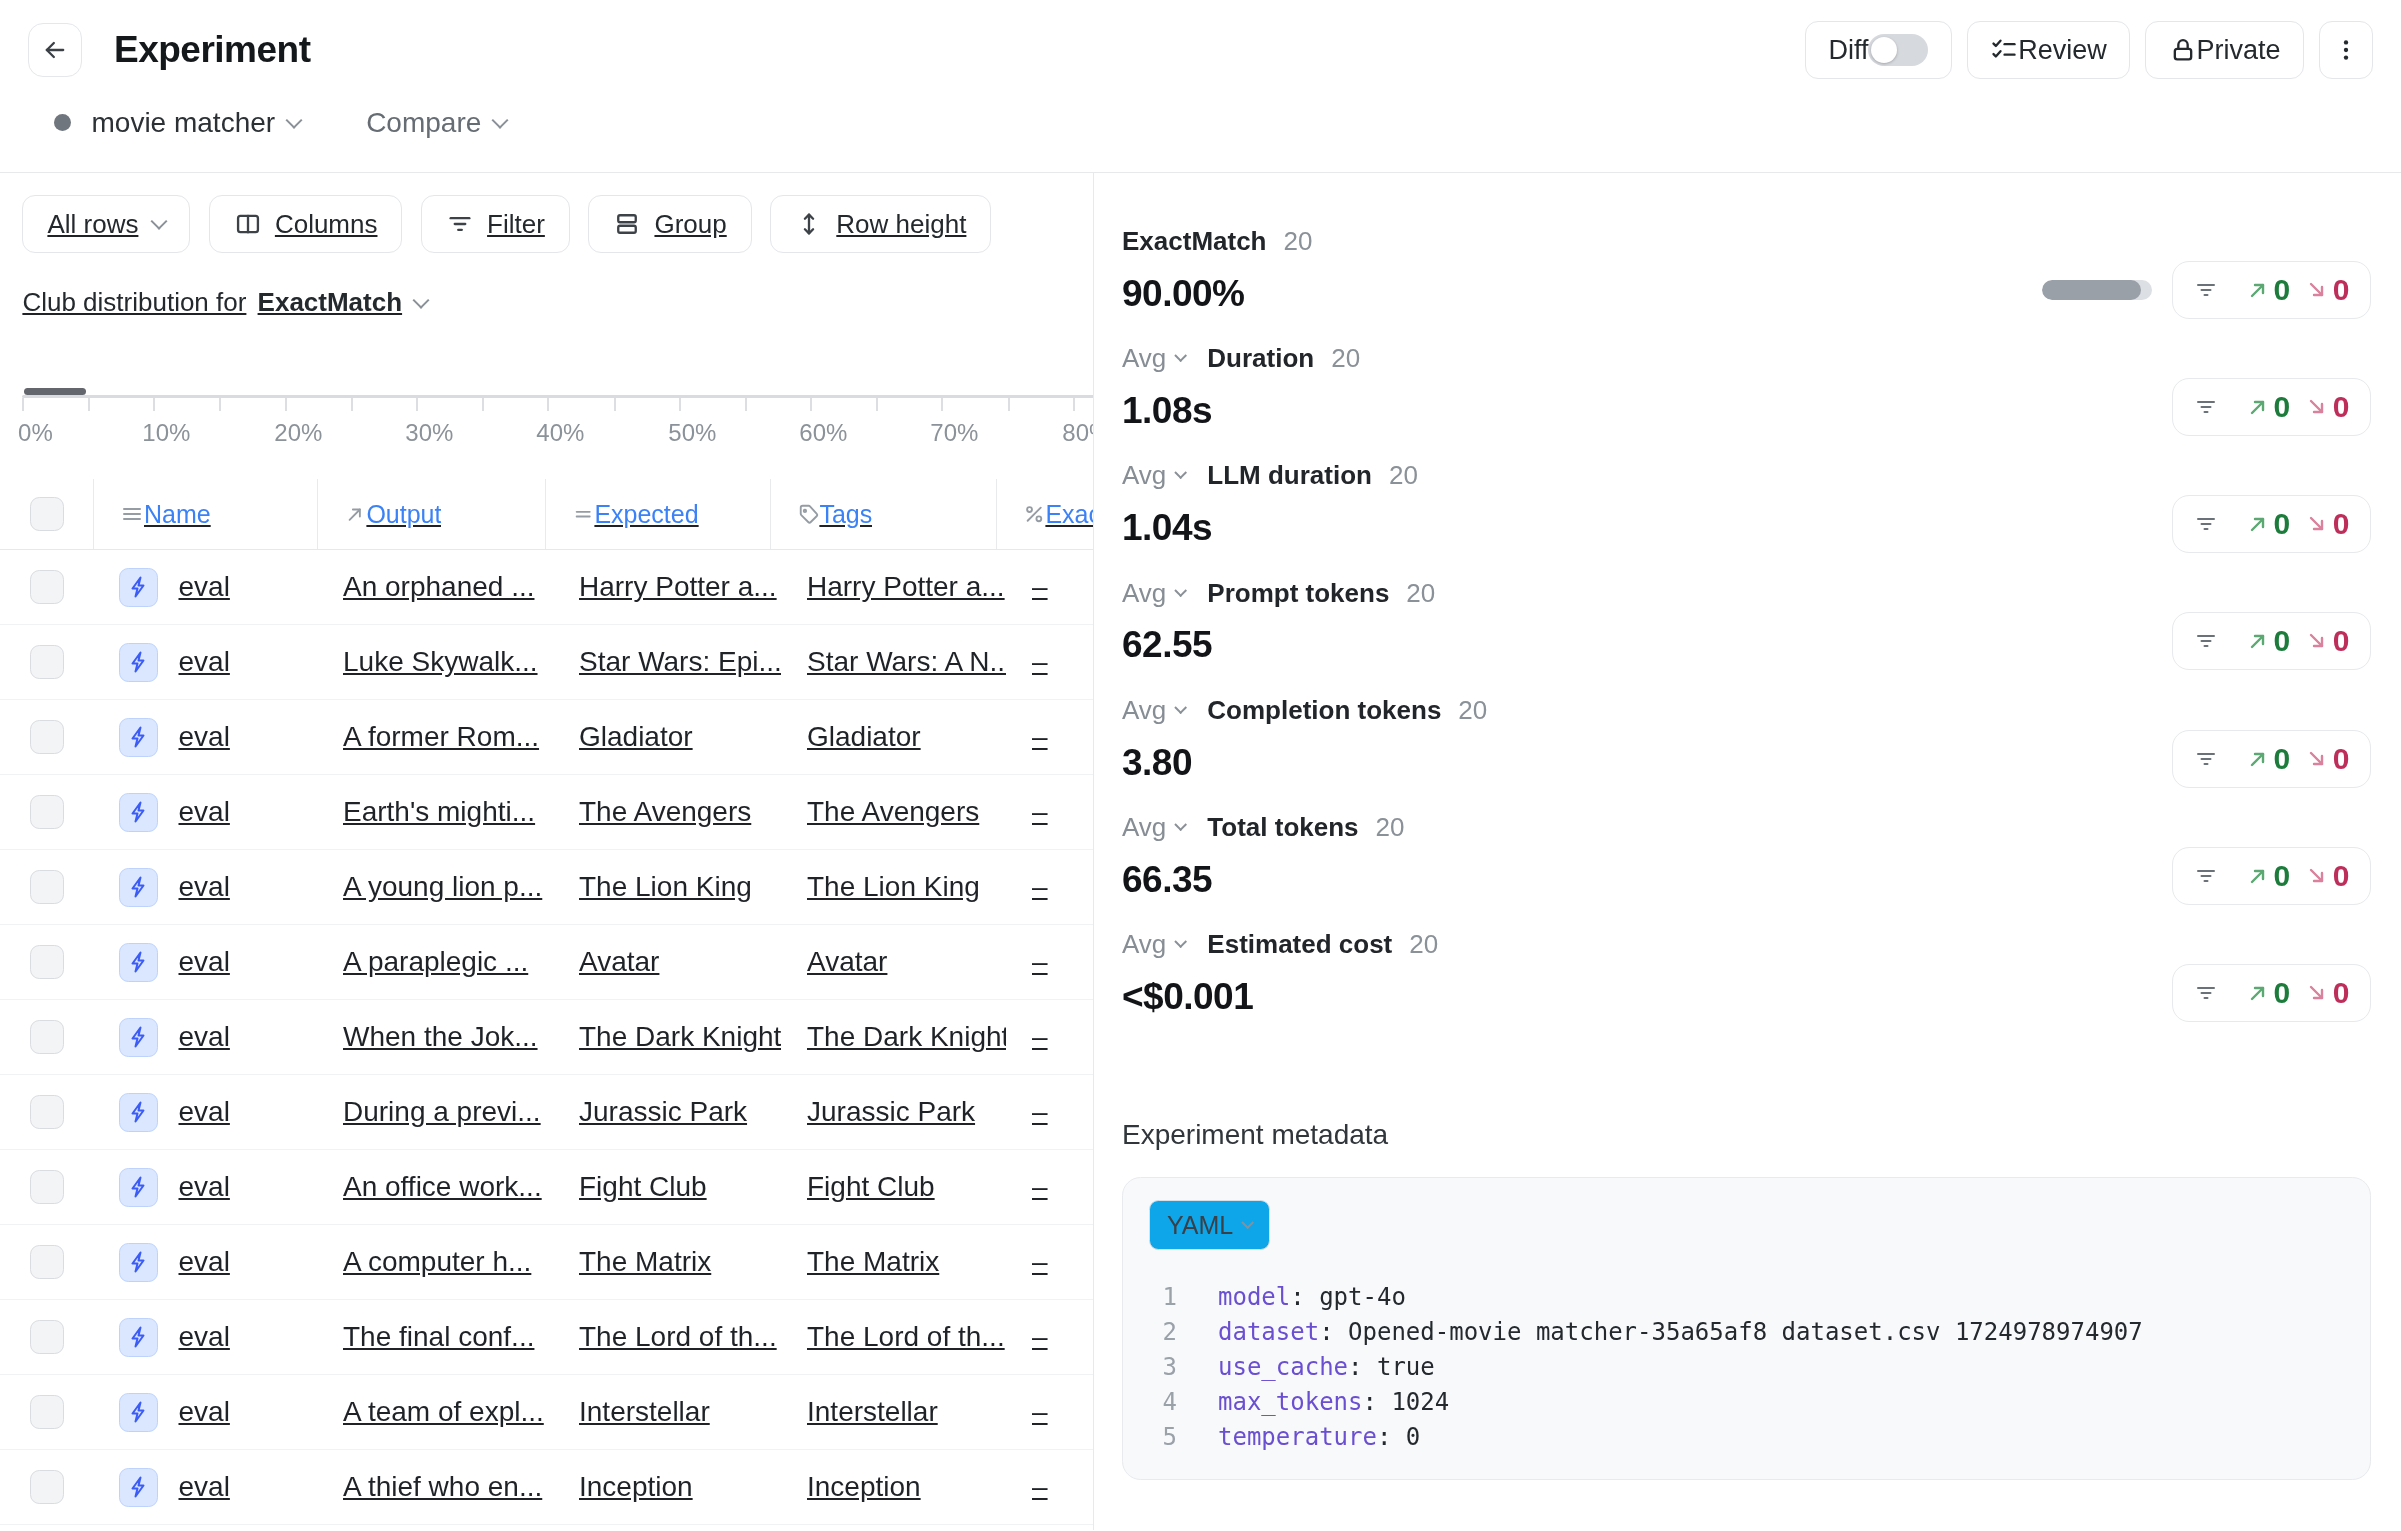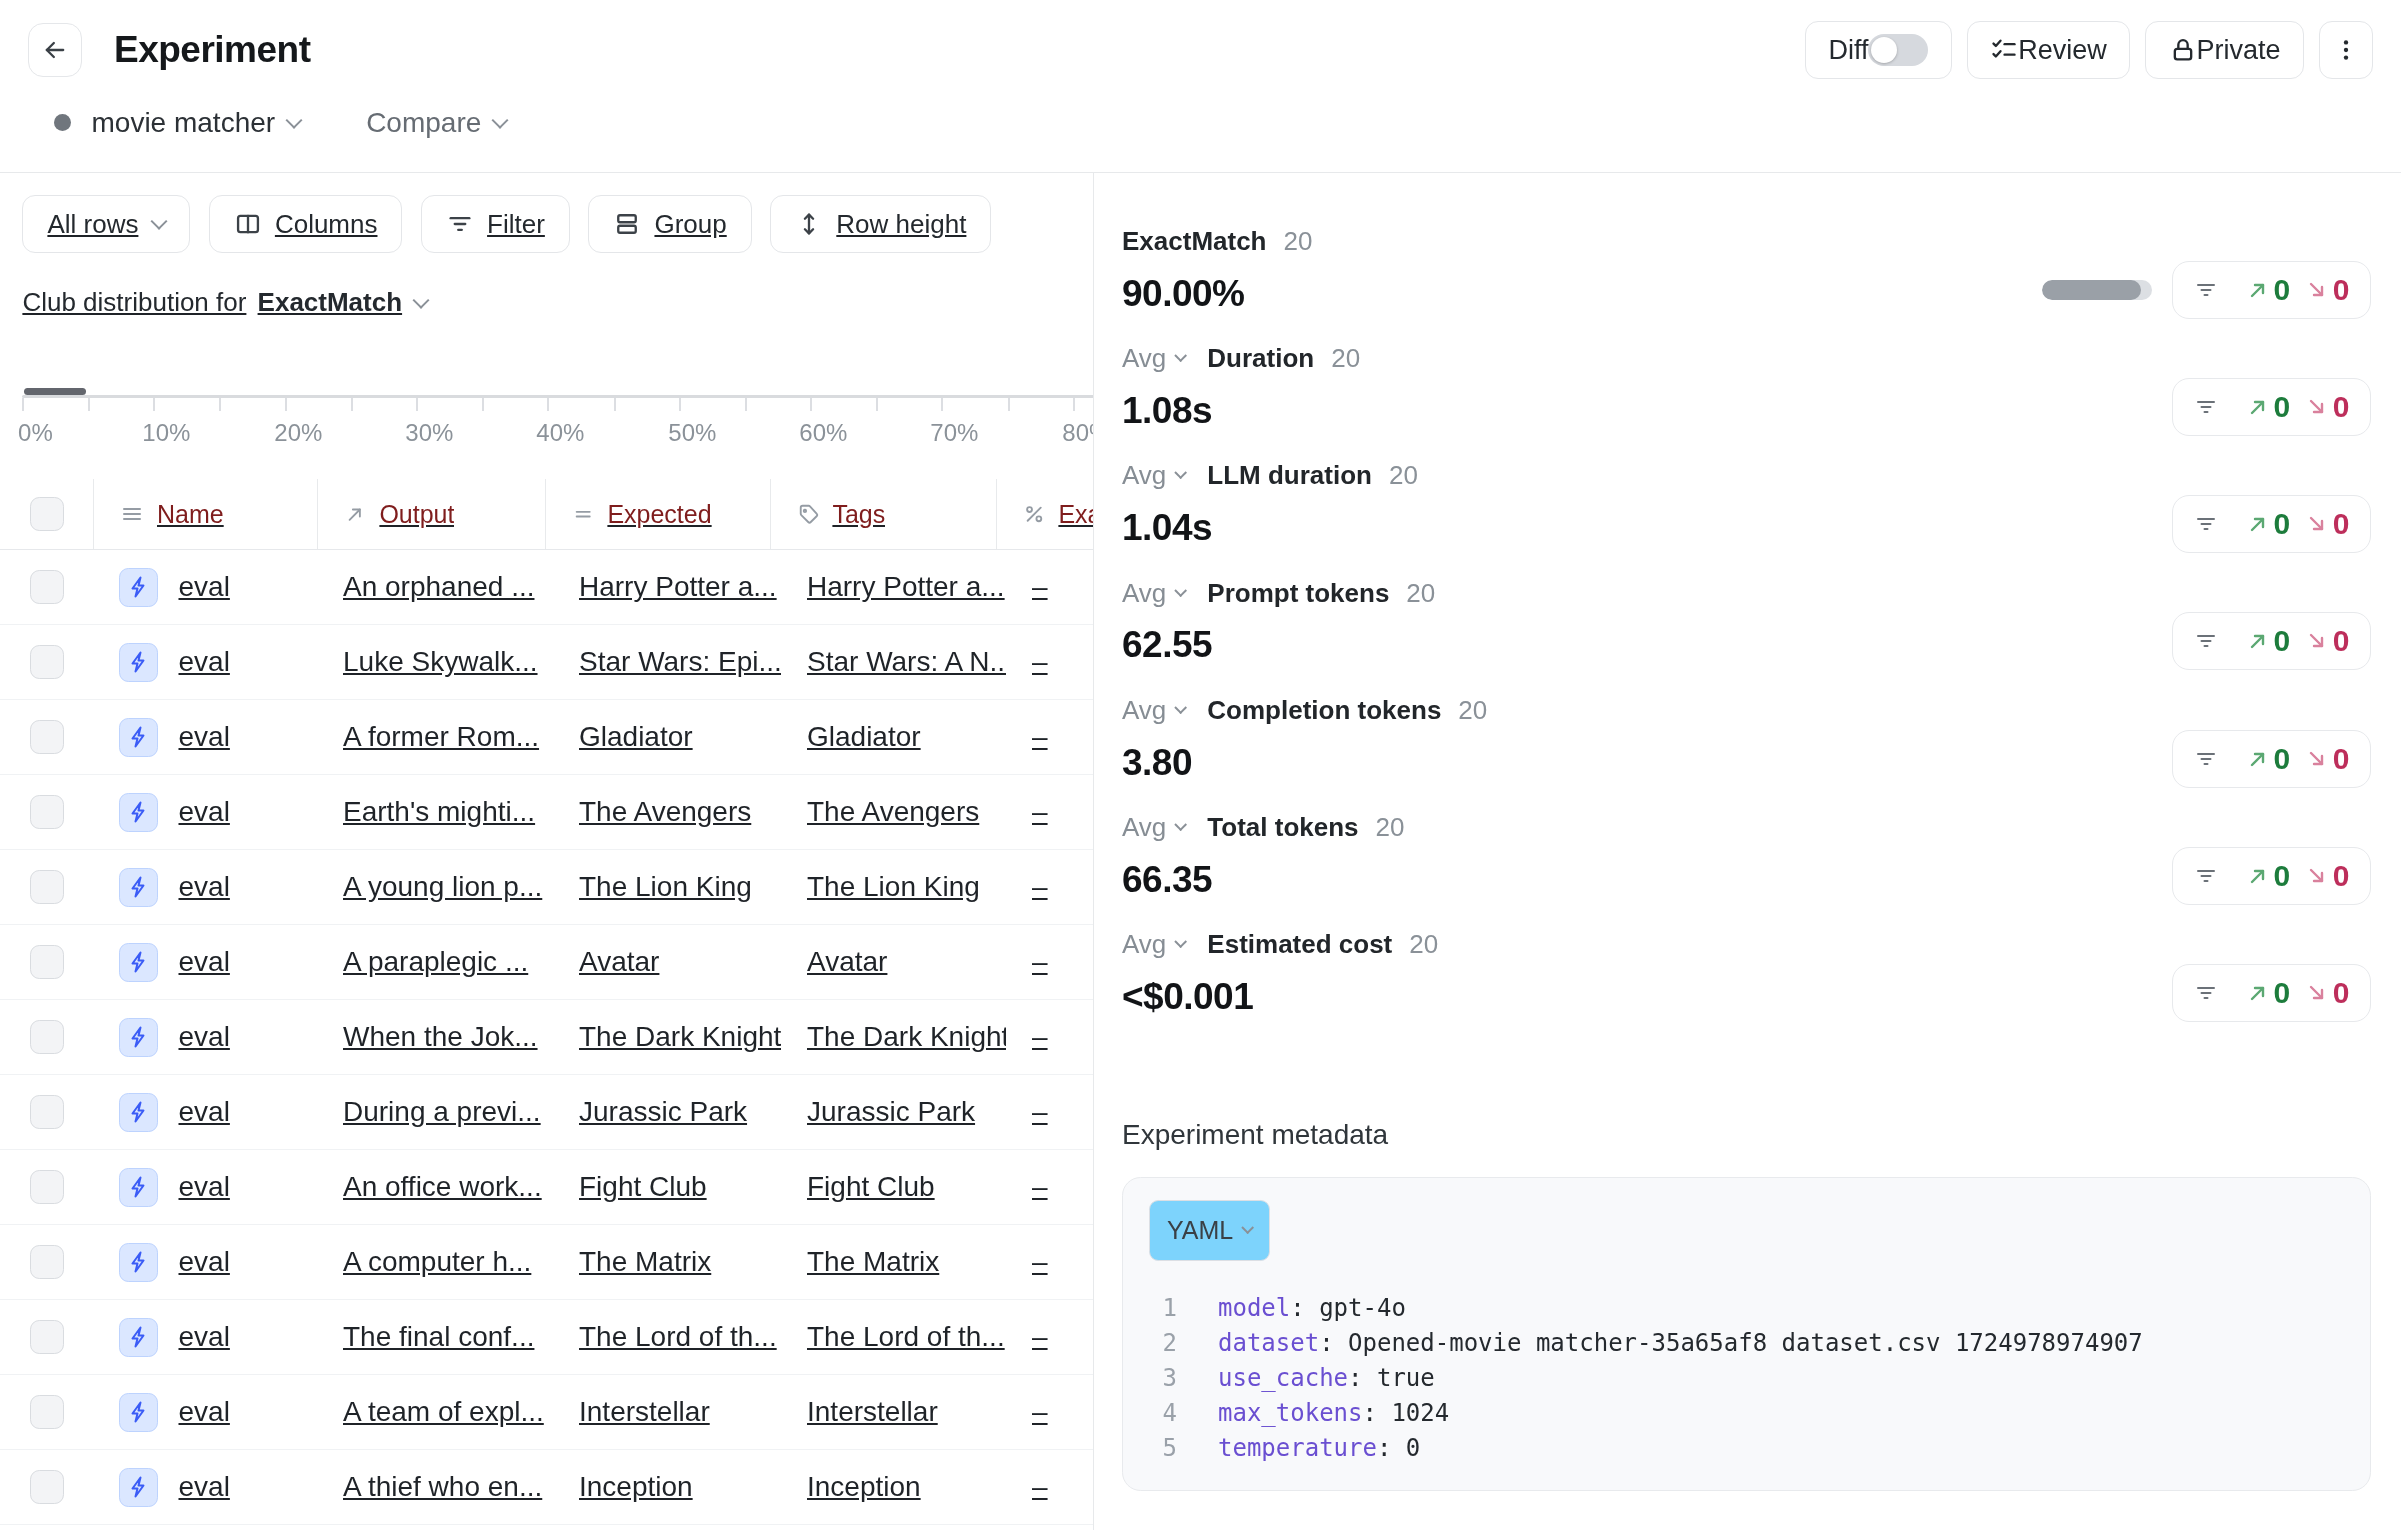--- a/index.html
+++ b/index.html
@@ -64,21 +64,21 @@
   .hbar { position:absolute; bottom:0; background:#63666d; border-radius:3.7px; }
   .hist-axis { width:1343px; height:2.8px; background:#d9dbde; border-radius:1.9px; }
   .hist-ticks { position:relative; width:1343px; height:14px; }
   .htick { position:absolute; top:0; width:1.9px; height:13px; background:#dcdee2; }
   .hist-labels { position:relative; width:1343px; height:34px; margin-top:7.5px; }
   .hlabel { position:absolute; top:0; transform:translateX(-50%); font-size:24px; color:#8b9299; white-space:nowrap; }
 
   
   .table { margin-top:26px; width:1433px; }
   .thead { display:flex; height:71px; align-items:stretch; border-bottom:0.9px solid #e6e8eb; }
-  .th { display:flex; align-items:center; gap:13px; font-size:25px; color:#7f1d1d; font-weight:500;
+  .th { display:flex; align-items:center; font-size:25px; color:#3b82f6; font-weight:500;
         border-left:0.9px solid #e8eaec; padding-left:26px; }
   .th .icon { color:#959ca4; }
   .th-label { white-space:nowrap; overflow:hidden; text-overflow:ellipsis; }
   .col-check { width:93px; border-left:none !important; display:flex; align-items:center; justify-content:center; padding-left:0; }
   .col-name { width:224px; }
   .col-input { width:236px; }
   .col-output { width:228px; }
   .col-expected { width:225px; }
   .col-tags { width:226px; }
   .col-score { width:200px; }
@@ -111,22 +111,22 @@
   .pill .filter-sm { color:#6b7178; margin-right:28px; }
   .pill-group { display:inline-flex; align-items:center; font-size:30px; font-weight:600; }
   .pill-up { color:#1d7c3c; }
   .pill-up .icon { color:#5ba872; margin-right:3.7px; }
   .pill-down { color:#bd2e5b; margin-left:15px; }
   .pill-down .icon { color:#d9819d; margin-right:3.7px; }
 
   
   .metadata-title { margin-top:97px; font-size:28px; font-weight:500; color:#30363b; }
   .code-card { margin-top:26px; border:1.4px solid #e8eaed; border-radius:18.6px; background:#f8f9fb; padding:22.4px 26px 24px 26px; }
-  .yaml-btn { display:inline-flex; align-items:center; height:61px; padding:0 17px; border:1.4px solid #dcdfe4;
-              border-radius:9.3px; background:#7dd3fc; font-size:25px; color:#3a4046; font-weight:500; cursor:pointer; }
+  .yaml-btn { display:inline-flex; align-items:center; height:50px; padding:0 17px; border:1.4px solid #dcdfe4;
+              border-radius:9.3px; background:#0ea5e9; font-size:25px; color:#3a4046; font-weight:500; cursor:pointer; }
   .code-lines { margin-top:30px; font-family:"DejaVu Sans Mono", monospace; font-size:24px; line-height:35px; }
   .code-line { display:flex; }
   .ln-num { width:28px; text-align:right; color:#9aa1a9; flex:none; }
   .ln-code { margin-left:41px; color:#24292e; white-space:pre; }
   .ln-key { color:#6a4fd1; }
 </style>
 </head>
 <body>
 
 <div class="topbar">

